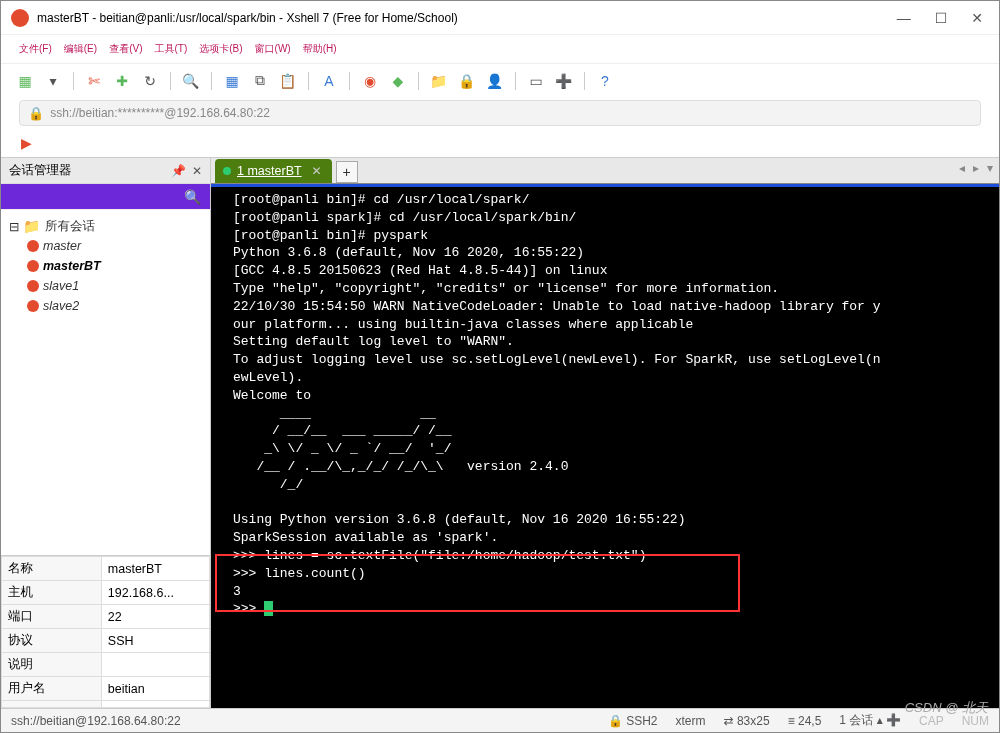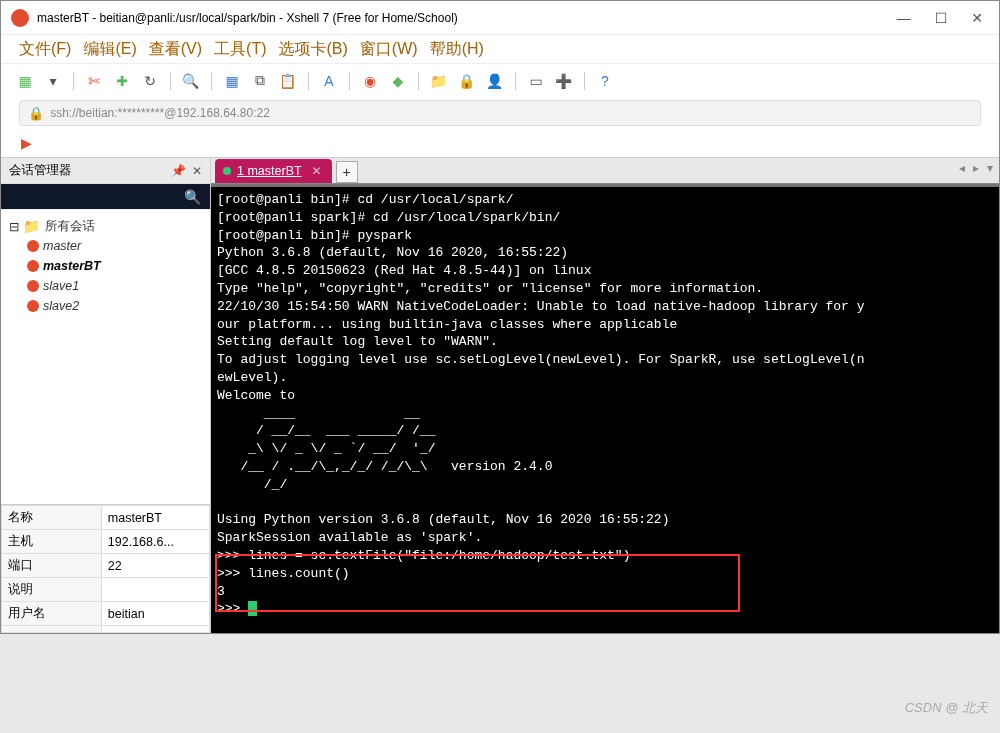--- a/index.html
+++ b/index.html
@@ -1,61 +1,61 @@
 <!DOCTYPE html>
 <html><head>
 <meta charset="utf-8">
 <style>
 * { margin: 0; padding: 0; box-sizing: border-box; }
 body { font-family: "Microsoft YaHei", "Segoe UI", sans-serif; font-size: 13px; background: #e8e8e8; overflow: hidden; }
-.window { width: 1000px; height: 634px; background: #fff; display: flex; flex-direction: column; border: 1px solid #888; }
+.window { width: 1000px; height: 733px; background: #fff; display: flex; flex-direction: column; border: 1px solid #888; }
 .titlebar { height: 34px; display: flex; align-items: center; padding: 0 10px; background: #fff; border-bottom: 1px solid #eee; }
 .titlebar .app-icon { width: 18px; height: 18px; background: #e24b2e; border-radius: 50%; margin-right: 8px; }
 .titlebar .title { flex: 1; font-size: 12px; }
 .titlebar .winbtns { display: flex; gap: 24px; align-items: center; margin-right: 6px; }
 .titlebar .winbtns span { font-size: 14px; color: #555; cursor: default; }
-.menubar { height: 28px; display: flex; align-items: center; padding: 0 18px; gap: 12px; font-size: 16px; color: #a16207; }
+.menubar { height: 28px; display: flex; align-items: center; padding: 0 18px; gap: 12px; font-size: 10px; color: #be185d; }
 .menubar span { cursor: default; }
 .toolbar { height: 34px; display: flex; align-items: center; padding: 0 14px; gap: 8px; border-top: 1px solid #eee; }
 .tbtn { width: 20px; height: 20px; display: inline-flex; align-items: center; justify-content: center; font-size: 14px; color: #555; }
 .tbtn.green { color: #5cb85c; }
 .tbtn.red { color: #e24b2e; }
 .tbtn.blue { color: #3a7bd5; }
 .tsep { width: 1px; height: 18px; background: #ccc; margin: 0 2px; }
 .addressbar { height: 32px; display: flex; align-items: center; padding: 4px 18px; }
 .addressbar .addr { flex: 1; background: #f3f3f3; border: 1px solid #ddd; border-radius: 4px; height: 26px; display: flex; align-items: center; padding: 0 8px; font-size: 12px; color: #888; }
 .addressbar .lock { color: #d6a100; margin-right: 6px; font-size: 13px; }
 .tipbar { height: 28px; display: flex; align-items: center; padding: 0 20px; font-size: 12.5px; color: #888; }
 .tipbar .flag { color: #e24b2e; margin-right: 6px; font-size: 14px; }
 .midrow { flex: 1; display: flex; min-height: 0; border-top: 1px solid #ccc; }
-.leftpanel { width: 210px; background: #0f172a; border-right: 1px solid #ccc; display: flex; flex-direction: column; }
+.leftpanel { width: 210px; background: #6d28d9; border-right: 1px solid #ccc; display: flex; flex-direction: column; }
 .leftpanel .paneltitle { height: 26px; display: flex; align-items: center; padding: 0 8px; font-size: 12.5px; border-bottom: 1px solid #ddd; background: #eaeaea; }
 .leftpanel .paneltitle .sp { flex: 1; }
 .leftpanel .paneltitle .pin { font-size: 12px; color: #555; margin-left: 6px; cursor: default; }
 .leftpanel .searchrow { height: 26px; display: flex; align-items: center; justify-content: flex-end; padding: 0 8px; border-bottom: 1px solid #eee; }
 .leftpanel .searchrow .mag { color: #aaa; font-size: 14px; }
 .tree { flex: 1; padding: 6px 8px; font-size: 12.5px; color: #333; overflow: hidden; background: #fff; }
 .tree .node { display: flex; align-items: center; height: 20px; gap: 4px; }
 .tree .folder-ico { color: #d6a100; font-size: 14px; }
 .tree .sess-ico { width: 12px; height: 12px; background: #e24b2e; border-radius: 50%; display: inline-block; }
 .tree .lv1 { padding-left: 18px; font-style: italic; }
 .tree .sel { font-weight: 600; color: #000; }
 .proptable { border-top: 1px solid #ccc; }
 .proptable table { width: 100%; border-collapse: collapse; font-size: 12.5px; }
 .proptable td { border: 1px solid #ddd; padding: 3px 6px; background: #fff; }
 .proptable td.k { width: 48%; background: #f7f7f7; }
 .rightpanel { flex: 1; display: flex; flex-direction: column; min-width: 0; }
 .tabstrip { height: 26px; display: flex; align-items: flex-end; padding-left: 4px; background: #e8e8e8; border-bottom: 1px solid #888; position: relative; }
-.tab { height: 24px; display: flex; align-items: center; padding: 0 10px 0 8px; font-size: 12.5px; color: #fff; background: #be185d; border-top-left-radius: 4px; border-top-right-radius: 4px; }
+.tab { height: 24px; display: flex; align-items: center; padding: 0 10px 0 8px; font-size: 12.5px; color: #fff; background: #4d7c0f; border-top-left-radius: 4px; border-top-right-radius: 4px; }
 .tab .dot { width: 8px; height: 8px; border-radius: 50%; background: #2ecc71; margin-right: 6px; }
 .tab .tname { text-decoration: underline; }
 .tab .tclose { margin-left: 10px; color: #ccc; font-size: 12px; cursor: default; }
 .tabadd { width: 22px; height: 22px; display: flex; align-items: center; justify-content: center; margin-left: 4px; border: 1px solid #aaa; background: #f7f7f7; font-size: 14px; color: #333; cursor: default; }
 .tabnav { position: absolute; right: 6px; top: 3px; display: flex; gap: 8px; color: #888; font-size: 12px; }
-.terminal { flex: 1; background: #000; color: #fff; font-family: "Consolas", "Courier New", monospace; font-size: 13px; line-height: 17.8px; padding: 4px 6px; overflow: hidden; border-top: 3px solid #737373; white-space: pre; position: relative; }
+.terminal { flex: 1; background: #000; color: #fff; font-family: "Consolas", "Courier New", monospace; font-size: 13px; line-height: 17.8px; padding: 4px 22px; overflow: hidden; border-top: 3px solid #1d4ed8; white-space: pre; position: relative; }
 .terminal .hlbox { position: absolute; border: 2px solid #ff3333; left: 4px; top: 367px; width: 525px; height: 58px; pointer-events: none; }
 .terminal .cursor { display: inline-block; width: 9px; height: 15px; background: #2ecc71; vertical-align: text-bottom; }
 .statusbar { height: 24px; display: flex; align-items: center; padding: 0 10px; font-size: 12px; color: #555; background: #f4f4f4; border-top: 1px solid #ccc; gap: 18px; }
 .statusbar .sp { flex: 1; }
 .watermark { position: absolute; right: 12px; bottom: 16px; color: #aaa; font-size: 13px; font-style: italic; pointer-events: none; }
 </style>
 </head>
 <body>
 
 <div class="window">
@@ -162,20 +162,24 @@
                 <td class="k">名称</td>
                 <td>masterBT</td>
               </tr>
           <tr>
                 <td class="k">主机</td>
                 <td>192.168.6...</td>
               </tr>
           <tr>
                 <td class="k">端口</td>
                 <td>22</td>
+              </tr>
+          <tr>
+                <td class="k">协议</td>
+                <td>SSH</td>
               </tr>
           <tr>
                 <td class="k">说明</td>
                 <td></td>
               </tr>
           <tr>
                 <td class="k">用户名</td>
                 <td>beitian</td>
               </tr>
           <tr>
@@ -222,16 +226,27 @@
 Using Python version 3.6.8 (default, Nov 16 2020 16:55:22)
 SparkSession available as 'spark'.
 &gt;&gt;&gt; lines = sc.textFile("file:/home/hadoop/test.txt")
 &gt;&gt;&gt; lines.count()
 3
 &gt;&gt;&gt; <span class="cursor"></span><div class="hlbox"></div></div>
     </div>
 
   </div>
 
+  <div class="statusbar">
+    <span>ssh://beitian@192.168.64.80:22</span>
+    <span class="sp"></span>
+    <span>🔒 <span>SSH2</span></span>
+    <span>xterm</span>
+    <span>⇄ <span>83x25</span></span>
+    <span>≡ <span>24,5</span></span>
+    <span><span>1 会话</span> ▴ ➕</span>
+    <span style="color:#bbb">CAP</span>
+    <span style="color:#bbb">NUM</span>
+  </div>
 
 </div>
 
 <div class="watermark">CSDN @ 北天</div>
 
 </body></html>

